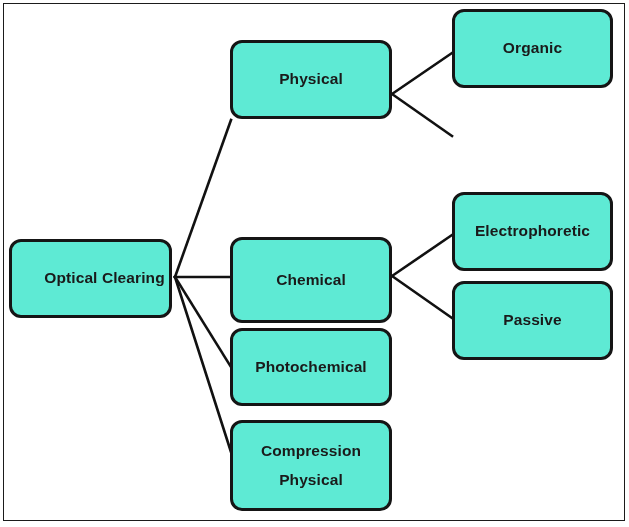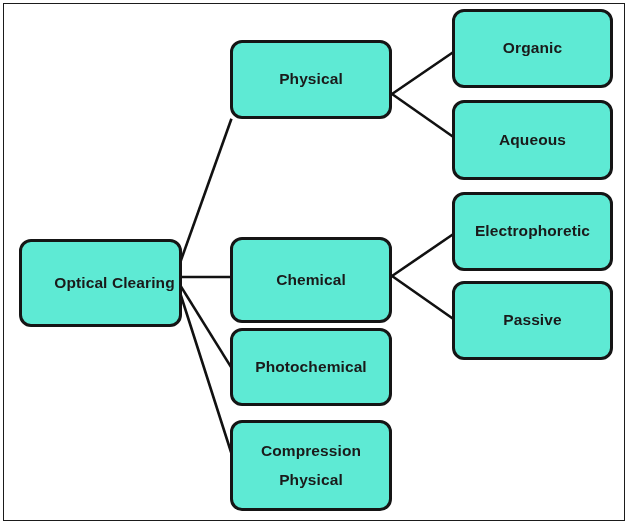--- a/index.html
+++ b/index.html
@@ -71,21 +71,21 @@
       <line x1="175" y1="277" x2="231" y2="452"></line>
 
       <line x1="392" y1="94" x2="452" y2="53"></line>
       <line x1="392" y1="94" x2="452" y2="136"></line>
 
       <line x1="392" y1="276" x2="452" y2="235"></line>
       <line x1="392" y1="276" x2="452" y2="318"></line>
     </g>
   </svg>
 
-  <div class="node" style="left:19px; top:239px; width:163px; height:88px;padding-left:28px;">
+  <div class="node" style="left:9px; top:239px; width:163px; height:79px;padding-left:28px;">
     <span>Optical Clearing</span>
   </div>
 
   <div class="node" style="left:230px; top:40px; width:162px; height:79px;">
     <span>Physical</span>
   </div>
 
   <div class="node" style="left:230px; top:237px; width:162px; height:86px;">
     <span>Chemical</span>
   </div>
@@ -96,23 +96,20 @@
 
   <div class="node two-line" style="left:230px; top:420px; width:162px; height:91px;">
     <span class="line1">Compression</span>
     <span class="line2">Physical</span>
   </div>
 
   <div class="node" style="left:452px; top:9px; width:161px; height:79px;">
     <span>Organic</span>
   </div>
 
-  <div class="node" style="left:452px; top:100px; width:161px; height:80px;">
-    <span>Aqueous</span>
-  </div>
 
   <div class="node" style="left:452px; top:192px; width:161px; height:79px;">
     <span>Electrophoretic</span>
   </div>
 
   <div class="node" style="left:452px; top:281px; width:161px; height:79px;text-align:right;">
     <span>Passive</span>
   </div>
 
 </div>

